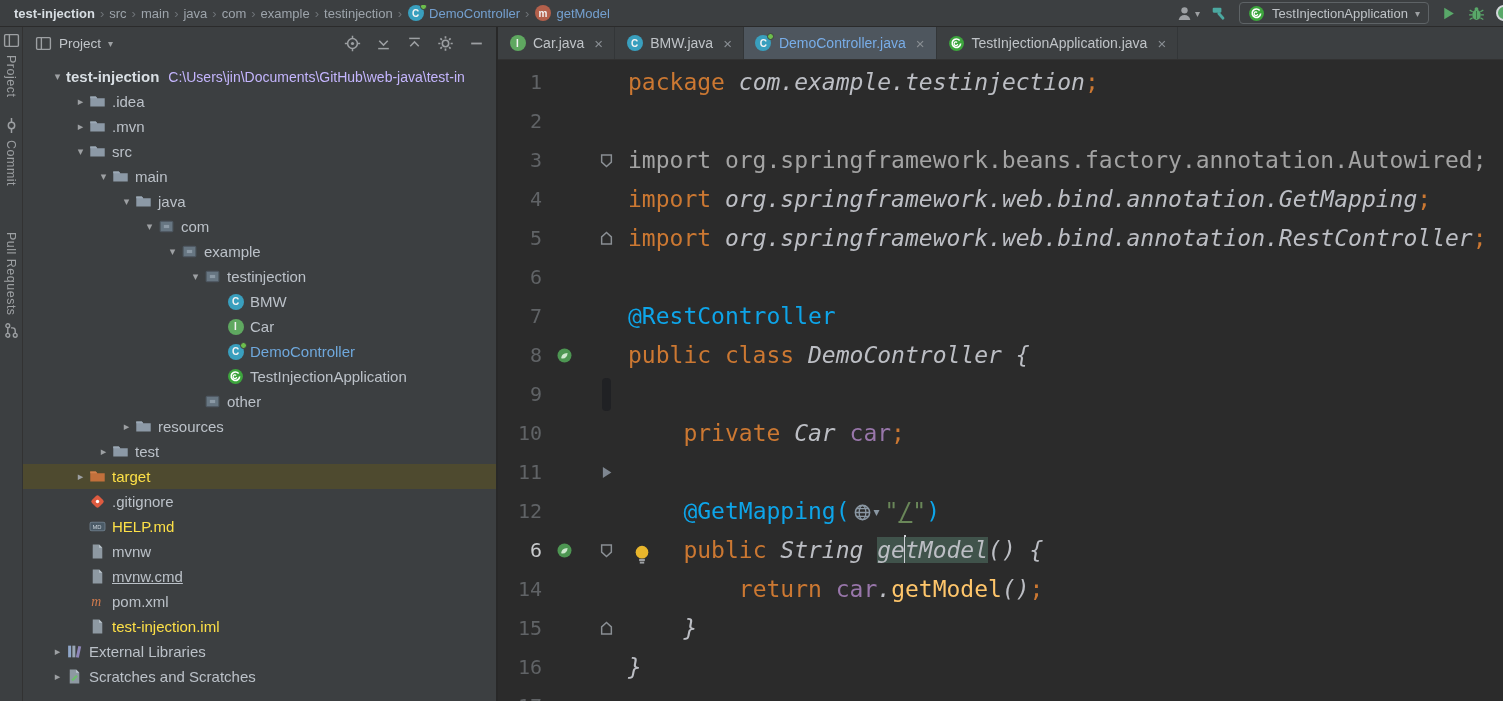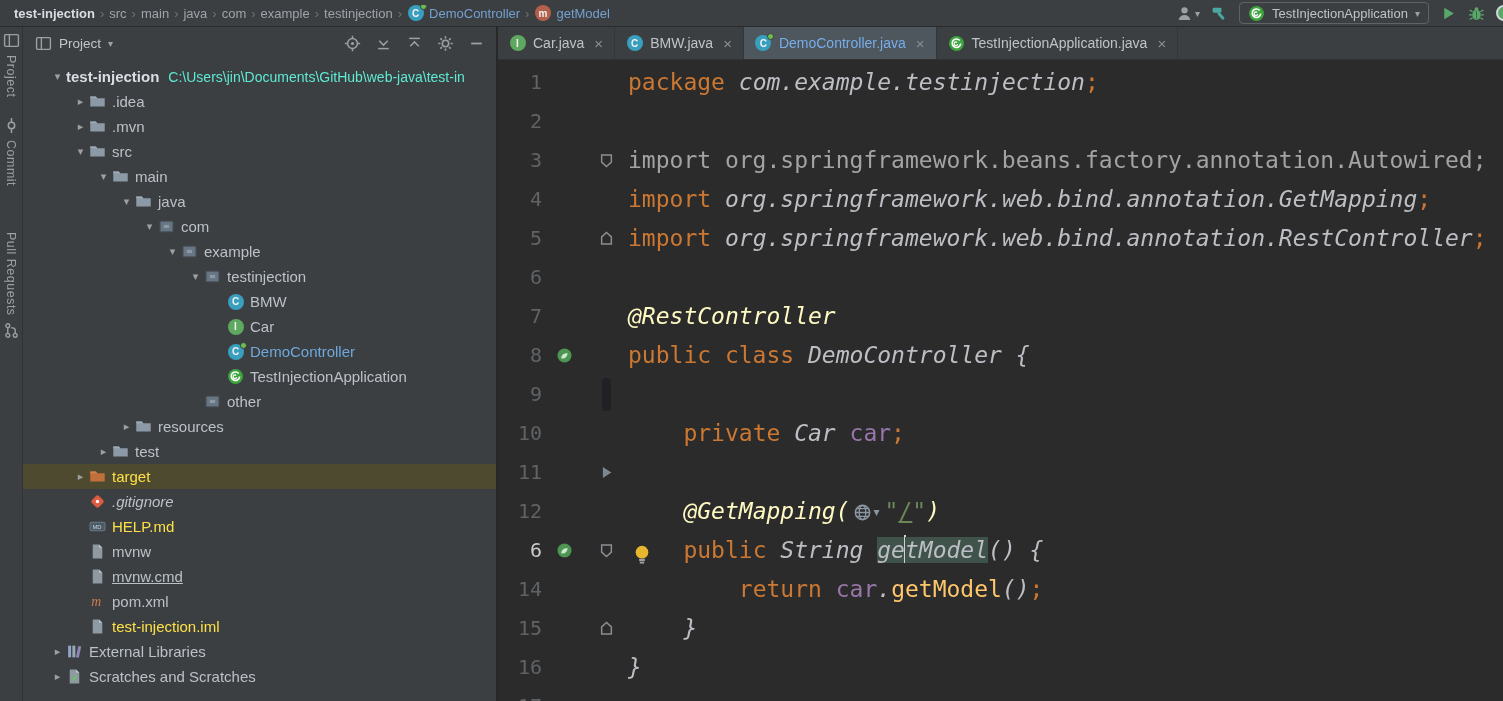--- a/index.html
+++ b/index.html
@@ -54,21 +54,21 @@
   .phicon { width:24px; height:24px; display:inline-flex; align-items:center; justify-content:center;
             border-radius:3px; }
   .tree { flex:1; overflow:hidden; font-size:15px; color:#BBC1C8; padding-top:4px; }
   .trow { height:25px; display:flex; align-items:center; white-space:nowrap; cursor:default; }
   .trow.selected { background:#4E4A2F; }
   .tchev { width:17px; flex:none; text-align:center; color:#9DA0A3; font-size:11px; }
   .ticon { margin-right:6px; }
   .tlabel.bold { font-weight:bold; color:#D8DEE3; }
   .tlabel.modified { color:#6FA8DC; }
   .tlabel.orange { color:#fde047; }
-  .textra { color:#5eead4; margin-left:9px; font-size:14px; }
+  .textra { color:#c4b5fd; margin-left:9px; font-size:14px; }
 
   
   .editor-col { flex:1; min-width:0; display:flex; flex-direction:column; }
   .tabbar { height:33px; flex:none; background:#3C3F41; border-bottom:1px solid #323232;
             display:flex; align-items:stretch; overflow:hidden; }
   .tab { display:flex; align-items:center; gap:7px; padding:0 11px; font-size:14px; color:#BFC3C7;
          border-right:1px solid #333638; cursor:default; }
   .tab.active { background:#4E565E; color:#78ADE8; }
   .tab .close { color:#8A8F94; font-size:15px; margin-left:3px; line-height:1; }
 
@@ -79,21 +79,21 @@
   .gut { width:128px; flex:none; display:flex; align-items:center; }
   .lnum { width:44px; flex:none; text-align:right; color:#606366; font-size:20px; }
   .lnum.cur { color:#C8CACC; }
   .gico { width:44px; flex:none; display:flex; justify-content:center; }
   .gfold { width:40px; flex:none; display:flex; justify-content:center; align-items:center; }
   .gbar { width:9px; height:33px; background:#202124; border-radius:4px; }
   .codetxt { white-space:pre; position:relative; padding-left:2px; flex:1; }
   .tok.kw     { color:#CC7832; }
   .tok.pl     { color:#BCBEC4;font-style:italic; }
   .tok.gray   { color:#a3a3a3; }
-  .tok.ann    { color:#fef9c3;font-style:italic; }
+  .tok.ann    { color:#0ea5e9; }
   .tok.str    { color:#6A8759; }
   .tok.field  { color:#9876AA; }
   .tok.method { color:#FFC66B; }
   .tok.hl     { background:#40534B; }
   .tok.link   { text-decoration:underline; }
   .caret { display:inline-block; width:2px; height:28px; background:#CED0D6;
            vertical-align:-5px; margin:0 -1px; }
   .inlay { display:inline-flex; align-items:center; gap:2px; margin:0 5px 0 3px; vertical-align:-3px; }
   .inlay .gsvg { width:19px; height:19px; display:inline-flex; }
   .inlay .gsvg svg { width:100%; height:100%; }
@@ -431,21 +431,21 @@
         <div class="trow selected" style="padding-left: 49px;">
           <span class="tchev">▸</span>
           <span class="icn ticon">
             <svg viewBox="0 0 16 16">
               <path d="M1.2 3.2h5.2l1.4 1.8h7v7.8H1.2z" fill="#C2703B"></path>
               <path d="M1.2 3.2h5.2l1.4 1.8H1.2z" fill="#D2804B"></path>
             </svg>
           </span>
           <span class="tlabel orange">target</span>
         </div>
-        <div class="trow" style="padding-left: 49px; font-style: italic;">
+        <div class="trow" style="padding-left: 49px;">
           <span class="tchev"></span>
           <span class="icn ticon">
             <svg viewBox="0 0 16 16">
               <rect x="3.3" y="3.3" width="9.4" height="9.4" rx="2" transform="rotate(45 8 8)" fill="#DE5B40"></rect>
               <circle cx="8" cy="8" r="1.6" fill="#fff"></circle>
             </svg>
           </span>
           <span class="tlabel">.gitignore</span>
         </div>
         <div class="trow" style="padding-left: 49px;">

